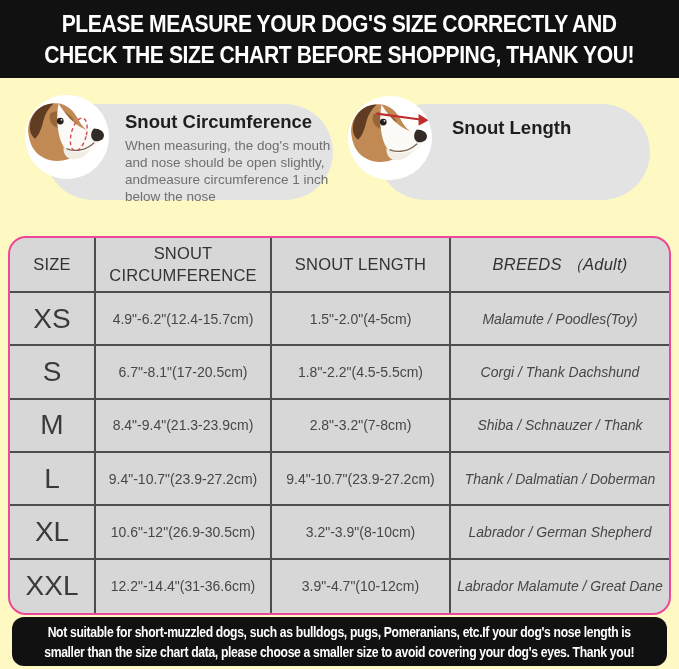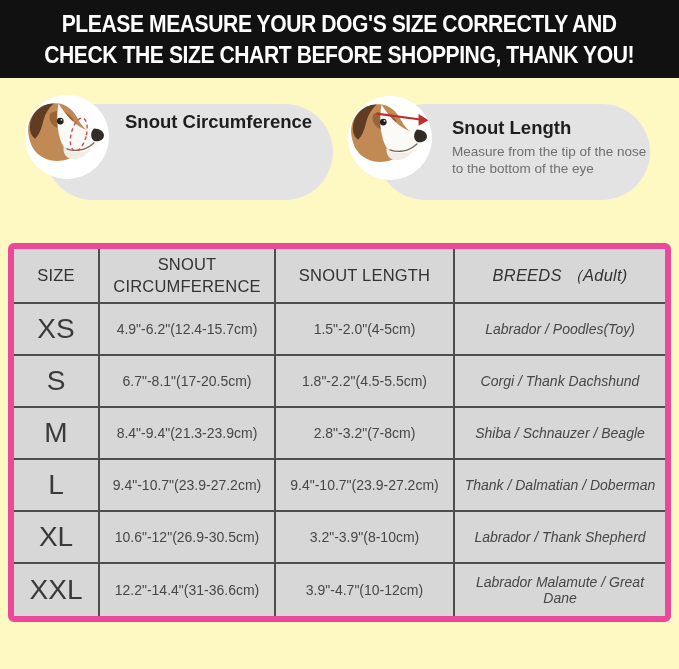--- a/index.html
+++ b/index.html
@@ -24,22 +24,22 @@
   .dog-left{left:25px;top:95px;}
   .dog-right{left:348px;top:96px;}
   .dog-circle svg{display:block;width:84px;height:84px;}
   .guide-text{position:absolute;}
   .gt-left{left:125px;top:111px;width:206px;}
   .gt-right{left:452px;top:117px;width:210px;}
   .guide-title{font-size:18.5px;font-weight:700;color:#1e1e1e;margin:0 0 4px 0;}
   .guide-desc{font-size:13.5px;line-height:17px;color:#6f6f6f;white-space:pre-line;}
   
   .size-table{
-    position:absolute;left:8px;top:243px;width:663px;height:379px;box-sizing:border-box;
-    background:#d7d7d7;border:6px solid #ec4899;border-radius:6px;overflow:hidden;
+    position:absolute;left:8px;top:236px;width:663px;height:379px;box-sizing:border-box;
+    background:#d7d7d7;border:2px solid #ec4899;border-radius:18px;overflow:hidden;
     display:grid;grid-template-columns:86px 176px 179px 1fr;grid-template-rows:55px repeat(6,1fr);
     color:#3d3d3d;
   }
   .t-row{display:contents;}
   .cell{
     border-right:2px solid #4d4d4d;border-bottom:2px solid #4d4d4d;
     display:flex;align-items:center;justify-content:center;text-align:center;
     padding:0 3px;box-sizing:border-box;
   }
   .t-row .cell:nth-child(4){border-right:none;font-style:italic;}
@@ -85,20 +85,24 @@
         <path d="M82 40 C89 40 94 44 94 48 C94 53 89 56 83 55 C78 53 77 45 82 40 Z" fill="#332b27"></path>
         <path d="M50 64 C60 68 72 66 82 57" stroke="#7a6753" stroke-width="1.6" fill="none" stroke-linecap="round"></path>
         <circle cx="42" cy="31" r="4" fill="#241f1b"></circle>
         <circle cx="43.4" cy="29.6" r="1.1" fill="#e8e4de"></circle>
       </g>
       <ellipse cx="64" cy="47" rx="9" ry="20" transform="rotate(14 64 47)" fill="none" stroke="#d24a56" stroke-width="1.7" stroke-dasharray="4.5 3.5"></ellipse>
     </svg>
   </div>
   <div class="guide-text gt-left">
     <div class="guide-title">Snout Circumference</div>
+    <div class="guide-desc">When measuring, the dog's mouth
+and nose should be open slightly,
+andmeasure circumference 1 inch
+below the nose</div>
   </div>
 
   <div class="pill pill-right"></div>
   <div class="dog-circle dog-right">
     <svg viewBox="0 0 100 100" aria-hidden="true">
       <defs>
           <clipPath id="clipB">
             <circle cx="50" cy="50" r="50"></circle>
           </clipPath>
         </defs>
@@ -115,63 +119,65 @@
         <circle cx="43.4" cy="29.6" r="1.1" fill="#e8e4de"></circle>
       </g>
       <g>
         <path d="M34 21 L86 28" stroke="#bf2e2e" stroke-width="2.6" fill="none"></path>
         <path d="M84 21.5 L96 29 L84 35.5 Z" fill="#bf2e2e"></path>
       </g>
     </svg>
   </div>
   <div class="guide-text gt-right">
     <div class="guide-title">Snout Length</div>
-    <div class="guide-desc">Measure from the tip of the nose
-to the bottom of the eye</div>
   </div>
 
   <div class="size-table">
     <div class="t-row">
       <div class="cell c-head">SIZE</div>
       <div class="cell c-head">SNOUT CIRCUMFERENCE</div>
       <div class="cell c-head">SNOUT LENGTH</div>
       <div class="cell c-head">BREEDS （Adult)</div>
     </div>
     <div class="t-row">
       <div class="cell c-size">XS</div>
       <div class="cell c-data">4.9"-6.2"(12.4-15.7cm)</div>
       <div class="cell c-data">1.5"-2.0"(4-5cm)</div>
-      <div class="cell c-data">Labrador / Poodles(Toy)</div>
+      <div class="cell c-data">Malamute / Poodles(Toy)</div>
     </div>
     <div class="t-row">
       <div class="cell c-size">S</div>
       <div class="cell c-data">6.7"-8.1"(17-20.5cm)</div>
       <div class="cell c-data">1.8"-2.2"(4.5-5.5cm)</div>
       <div class="cell c-data">Corgi / Thank Dachshund</div>
     </div>
     <div class="t-row">
       <div class="cell c-size">M</div>
       <div class="cell c-data">8.4"-9.4"(21.3-23.9cm)</div>
       <div class="cell c-data">2.8"-3.2"(7-8cm)</div>
-      <div class="cell c-data">Shiba / Schnauzer / Beagle</div>
+      <div class="cell c-data">Shiba / Schnauzer / Thank</div>
     </div>
     <div class="t-row">
       <div class="cell c-size">L</div>
       <div class="cell c-data">9.4"-10.7"(23.9-27.2cm)</div>
       <div class="cell c-data">9.4"-10.7"(23.9-27.2cm)</div>
       <div class="cell c-data">Thank / Dalmatian / Doberman</div>
     </div>
     <div class="t-row">
       <div class="cell c-size">XL</div>
       <div class="cell c-data">10.6"-12"(26.9-30.5cm)</div>
       <div class="cell c-data">3.2"-3.9"(8-10cm)</div>
-      <div class="cell c-data">Labrador / Thank Shepherd</div>
+      <div class="cell c-data">Labrador / German Shepherd</div>
     </div>
     <div class="t-row">
       <div class="cell c-size">XXL</div>
       <div class="cell c-data">12.2"-14.4"(31-36.6cm)</div>
       <div class="cell c-data">3.9"-4.7"(10-12cm)</div>
       <div class="cell c-data">Labrador Malamute / Great Dane</div>
     </div>
   </div>
 
+  <footer class="banner-bottom">
+    <div class="txt">Not suitable for short-muzzled dogs, such as bulldogs, pugs, Pomeranians, etc.If your dog's nose length is
+smaller than the size chart data, please choose a smaller size to avoid covering your dog's eyes. Thank you!</div>
+  </footer>
 
 </div>
 
 </body></html>

